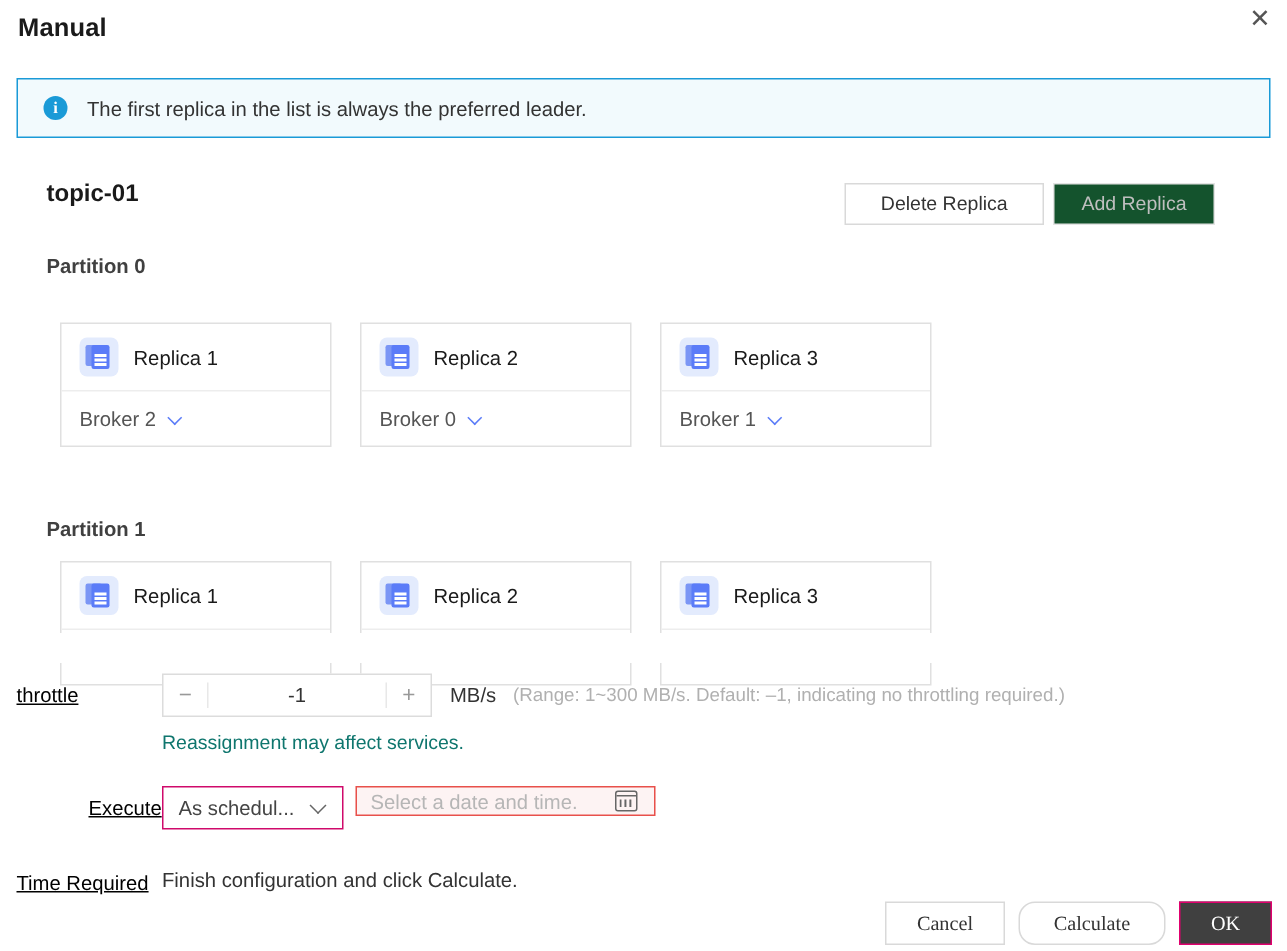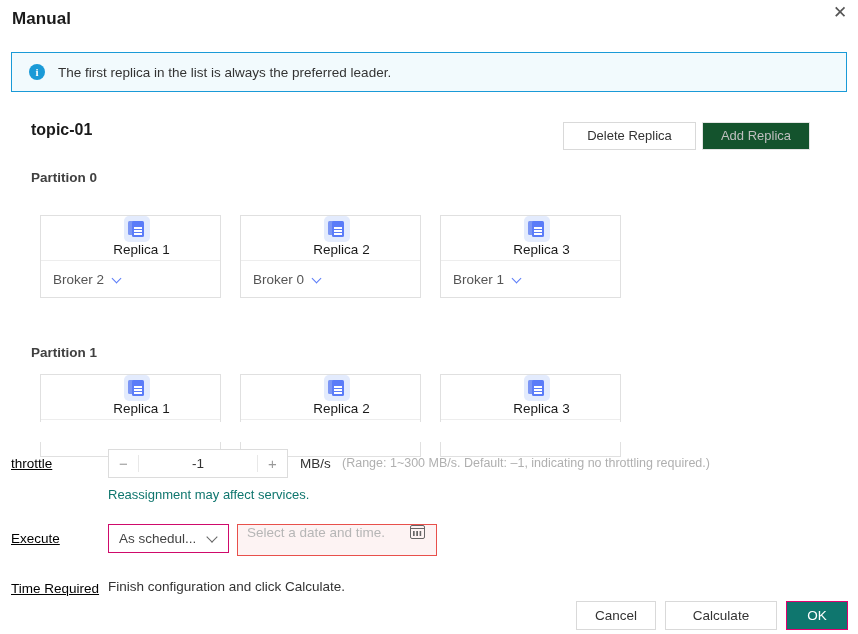--- a/index.html
+++ b/index.html
@@ -138,21 +138,20 @@
     width: 181px;
     border: 1px solid #e0e0e0;
     background: #ffffff;
   }
   .card-head {
     height: 44px;
     display: flex;
     align-items: center;
     padding-left: 12px;
     border-bottom: 1px solid #ededed;
-    flex-direction: column;
   }
   .replica-icon {
     width: 26px;
     height: 26px;
     border-radius: 5px;
     background: #e3ebfd;
     position: relative;
     flex: 0 0 auto;
   }
   .replica-icon .sheet-back {
@@ -227,21 +226,21 @@
 
   
   .form-label {
     position: absolute;
     left: 11px;
     font-size: 13.5px;
     color: #000000;
     text-decoration: underline;
   }
   .lbl-throttle { top: 456px; }
-  .lbl-execute  { top: 531px; }
+  .lbl-execute  { top: 531px; margin-left: 48px; }
   .lbl-time     { top: 581px; }
 
   .stepper {
     position: absolute;
     left: 108px;
     top: 449px;
     width: 180px;
     height: 29px;
     box-sizing: border-box;
     border: 1px solid #dcdcdc;
@@ -337,25 +336,26 @@
     border-right: 1.5px solid #666666;
     border-bottom: 1.5px solid #666666;
     transform: rotate(45deg);
   }
 
   .date-box {
     position: absolute;
     left: 237px;
     top: 524px;
     width: 200px;
-    height: 32px;
+    height: 20px;
     box-sizing: border-box;
     border: 1px solid #e8504b;
     background: #fdf3f3;
     display: flex;
+    align-items: center;
     cursor: text;
   }
   .date-ph {
     margin-left: 9px;
     font-size: 13.5px;
     color: #b6b6b6;
     flex: 1 1 auto;
   }
   .cal-icon {
     width: 15px;
@@ -393,37 +393,38 @@
     color: #333333;
   }
 
   
   .footer-btns {
     position: absolute;
     right: 10px;
     top: 601px;
     display: flex;
     gap: 9px;
+    font-family: Liberation Serif, serif;
   }
   .fbtn {
     box-sizing: border-box;
     height: 29px;
     line-height: 27px;
     text-align: center;
     font-size: 13.5px;
     border: 1px solid #d9d9d9;
     background: #ffffff;
     color: #333333;
     cursor: pointer;
   }
   .fbtn-cancel { width: 80px; }
-  .fbtn-calc   { width: 112px; }
+  .fbtn-calc   { width: 98px; border-radius: 11px; }
   .fbtn-ok {
     width: 62px;
-    background: #0f766e;
+    background: #404040;
     border-color: #e1006e;
     color: #ffffff;
   }
 </style>
 </head>
 <body>
 
 <div class="close-btn">✕</div>
 
 <div class="dialog-title">Manual</div>

